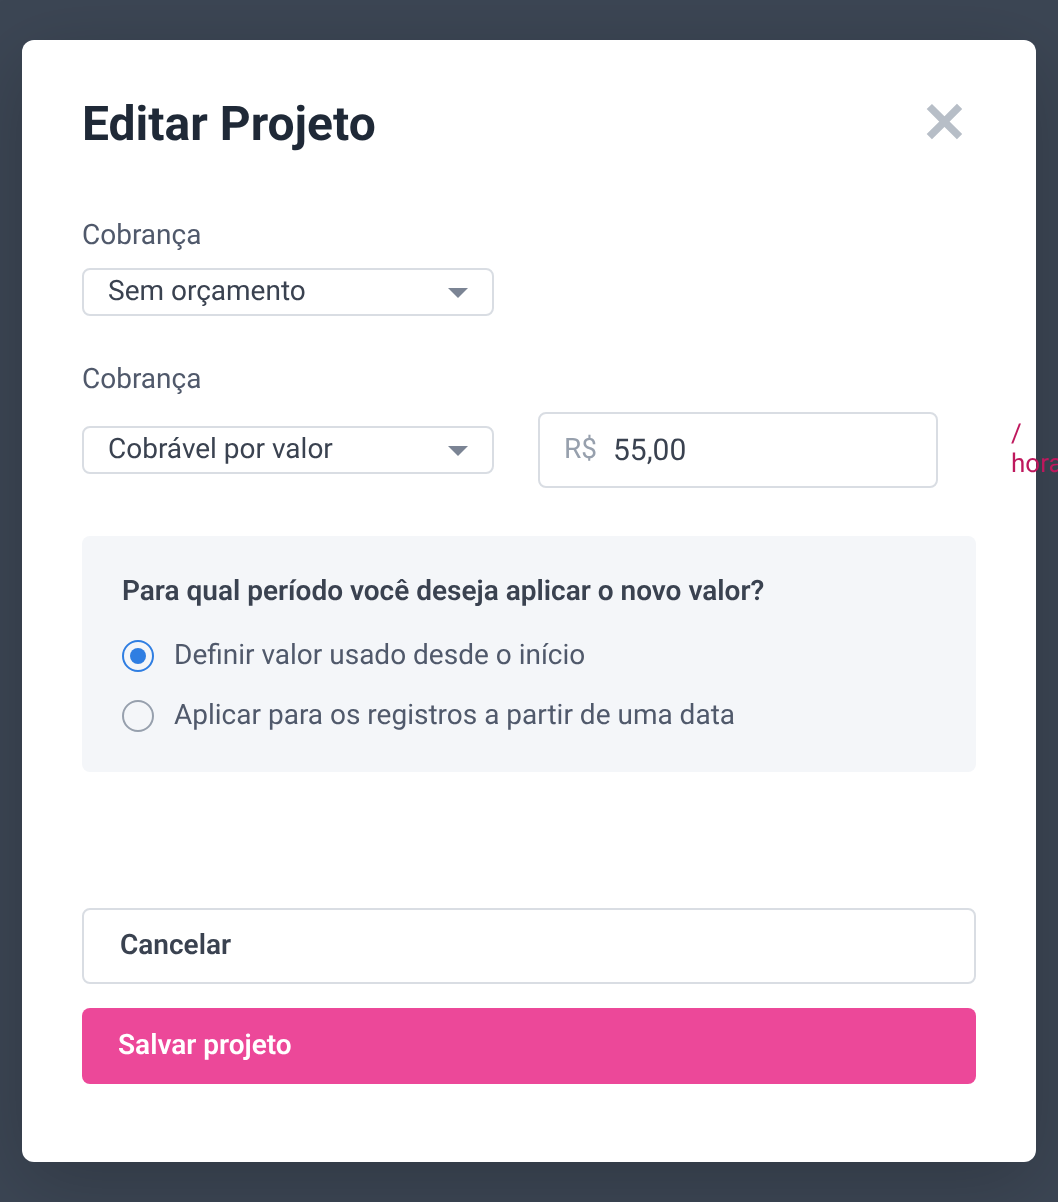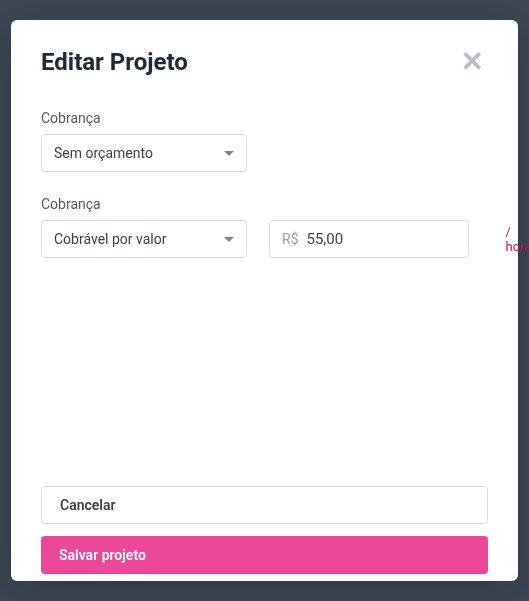--- a/index.html
+++ b/index.html
@@ -24,21 +24,21 @@
       position: absolute;
       top: 20px;
       left: 11px;
       right: 11px;
       bottom: 20px;
       background: #fff;
       border-radius: 6px;
       box-shadow: 0 10px 40px rgba(0,0,0,0.2);
       display: flex;
       flex-direction: column;
-      padding: 28px 30px 7px 30px;
+      padding: 28px 30px 39px 30px;
     }
     .modal-header {
       display: flex;
       justify-content: space-between;
       align-items: flex-start;
     }
     .modal-title {
       font-size: 24px;
       font-weight: 700;
       color: #1f2937;
@@ -88,21 +88,21 @@
     .field-label {
       font-size: 14px;
       color: #50596b;
       margin-bottom: 8px;
     }
     .select {
       display: inline-flex;
       align-items: center;
       justify-content: space-between;
       width: 206px;
-      height: 38px;
+      height: 24px;
       border: 1px solid #d9dde3;
       border-radius: 4px;
       padding: 0 12px;
       font-size: 14px;
       color: #3a4250;
       cursor: pointer;
       background: #fff;
     }
     .caret {
       width: 0;
@@ -249,19 +249,30 @@
           <span class="caret"></span>
         </div>
         <div class="rate-input">
           <span class="rate-currency">R$</span>
           <input class="rate-value" value="55,00" style="">
           <span class="rate-suffix">/ hora</span>
         </div>
       </div>
     </div>
 
+    <div class="period-panel">
+      <div class="period-title">Para qual período você deseja aplicar o novo valor?</div>
+      <div class="radio-row">
+        <span class="radio checked"></span>
+        <span class="radio-label">Definir valor usado desde o início</span>
+      </div>
+      <div class="radio-row">
+        <span class="radio"></span>
+        <span class="radio-label">Aplicar para os registros a partir de uma data</span>
+      </div>
+    </div>
   </div>
 
   <div class="modal-footer">
     <button class="btn btn-secondary">Cancelar</button>
     <button class="btn btn-primary">Salvar projeto</button>
   </div>
 </div>
 
 </body></html>

